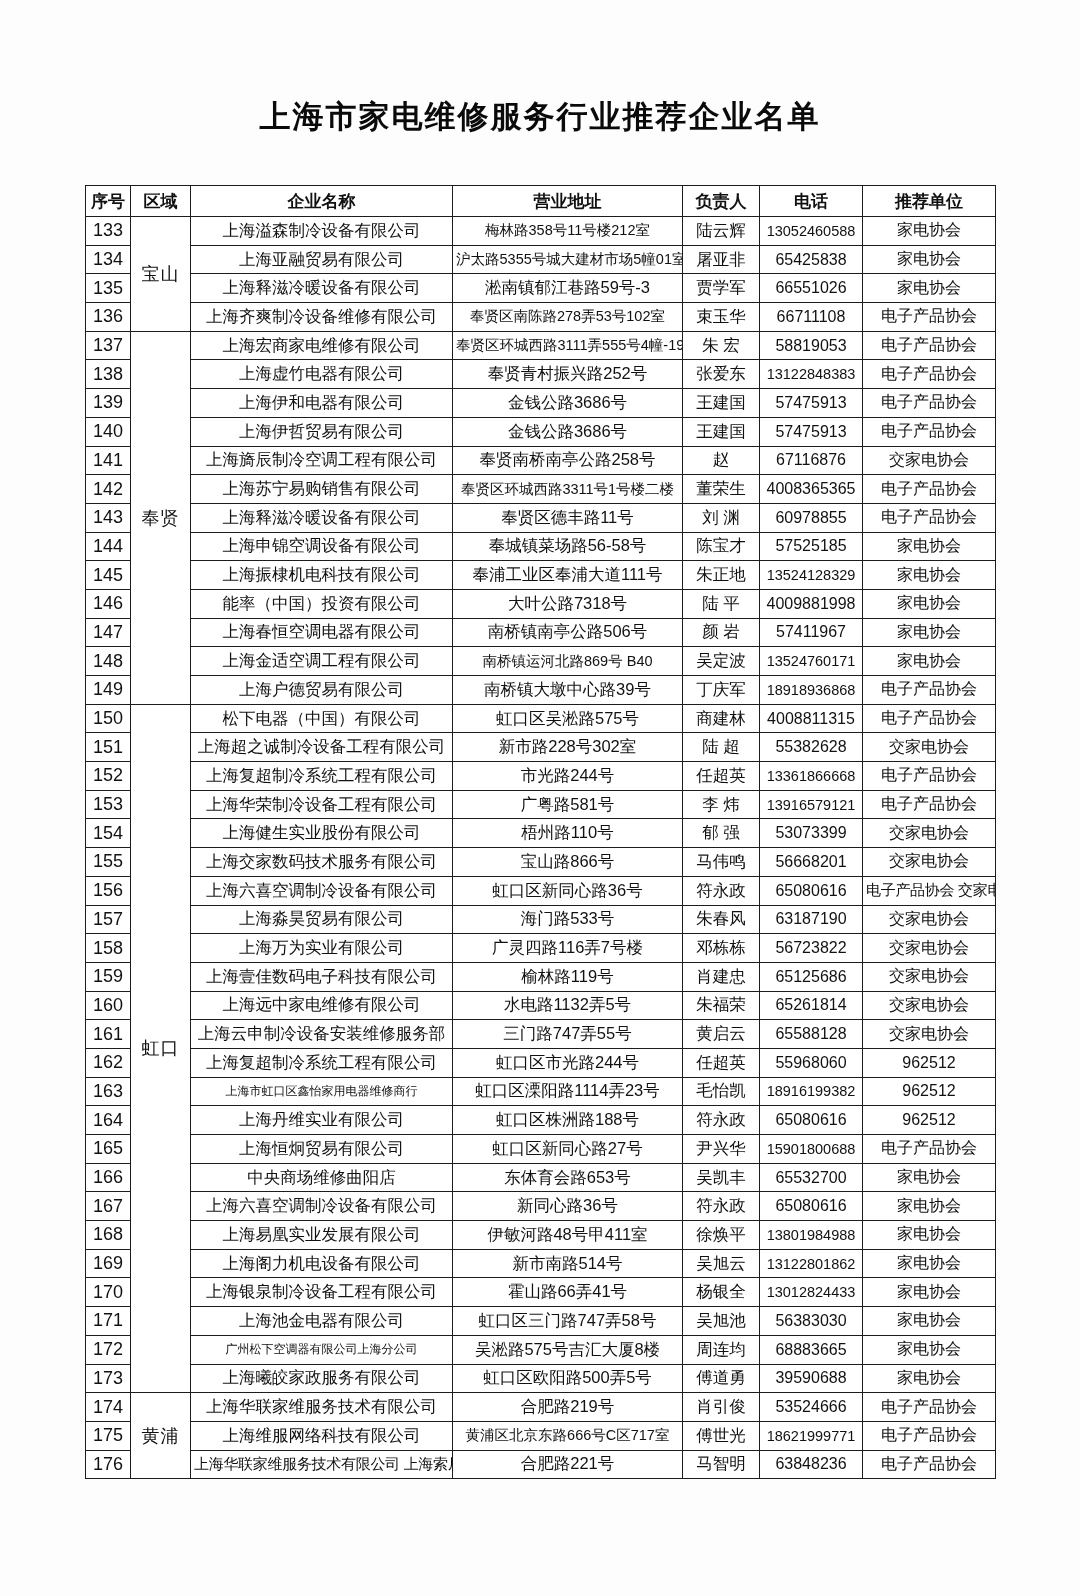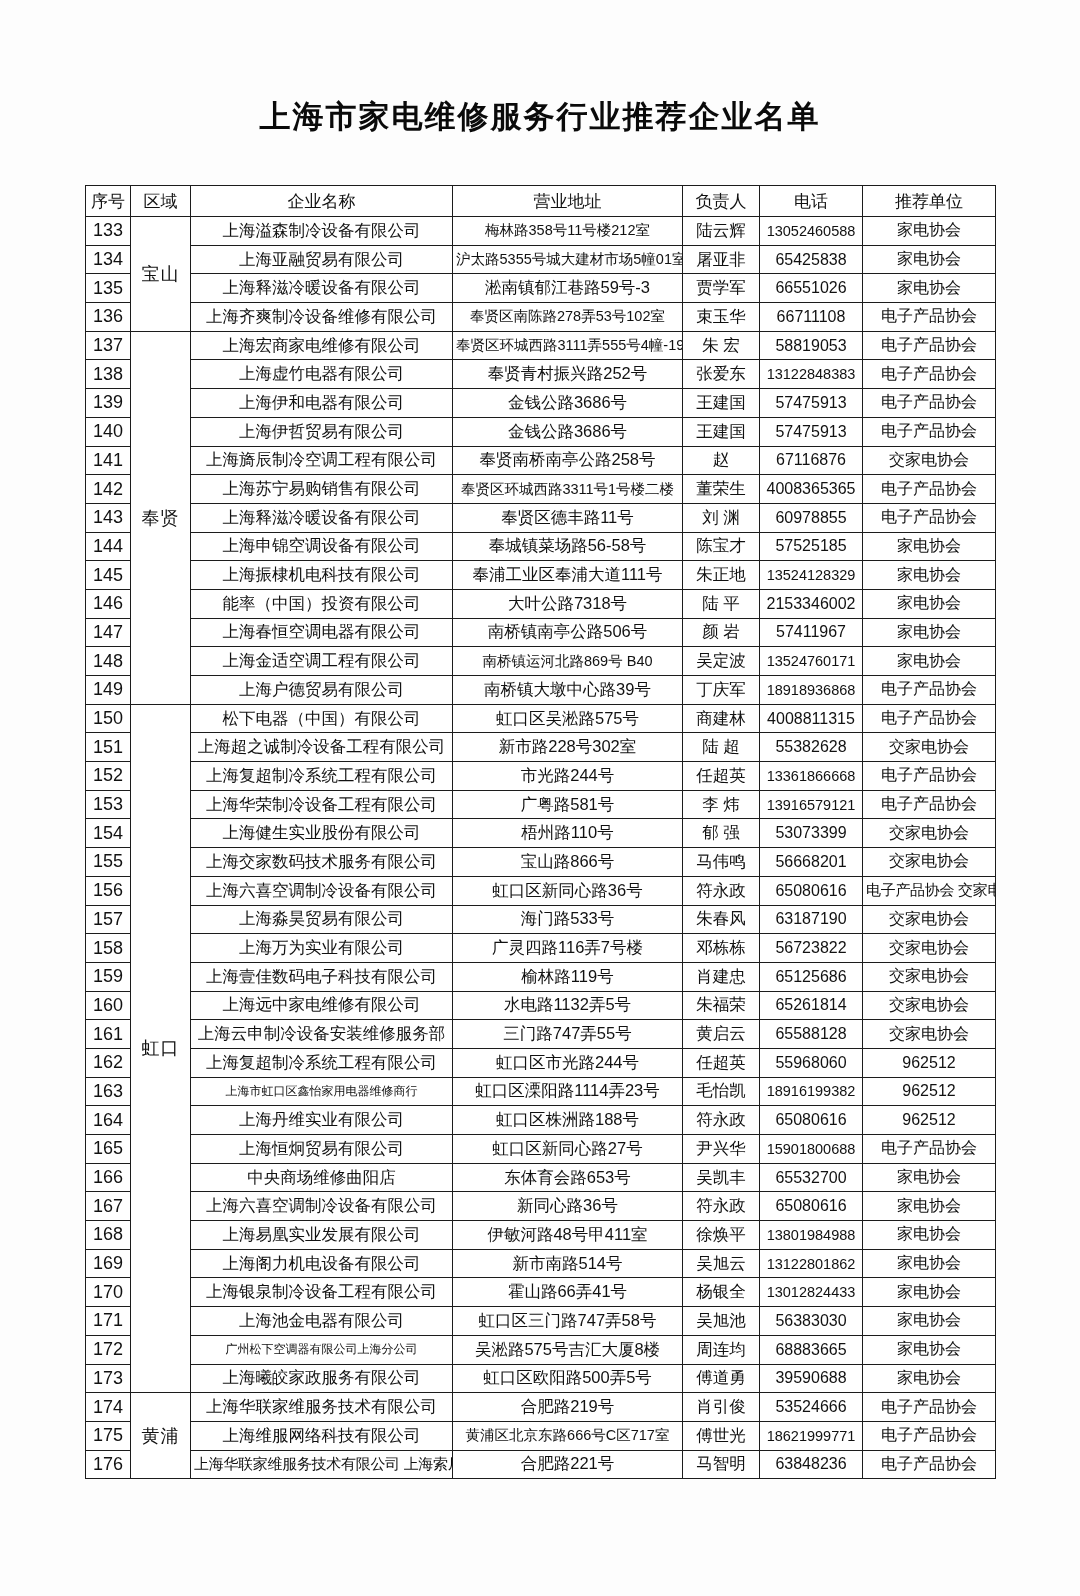--- a/index.html
+++ b/index.html
@@ -32,21 +32,21 @@
     border:1.6px solid #1c1c1c;
     padding:0 3px;
     text-align:center;
     vertical-align:middle;
     overflow:hidden;
     white-space:nowrap;
   }
   table.roster thead th{
     height:30px;
     font-size:17px;
-    font-weight:normal;
+    font-weight:bold;
   }
   table.roster tbody tr{height:28.7px;}
   td.c-no{font-size:18px;font-family:"Liberation Sans","DejaVu Sans",sans-serif;}
   td.c-region{font-size:18px;font-weight:normal;letter-spacing:1px;}
   td.c-company{font-size:16.5px;text-align:left;padding-left:8px;}
   td.c-address{font-size:16.5px;text-align:left;padding-left:6px;}
   td.c-person{font-size:16.5px;}
   td.c-phone{font-size:16px;}
   td.c-recommender{font-size:16px;}
   td.condensed{font-size:12px;}
@@ -184,21 +184,21 @@
         <td class="c-address">奉浦工业区奉浦大道111号</td>
         <td class="c-person">朱正地</td>
         <td class="c-phone slim">13524128329</td>
         <td class="c-recommender">家电协会</td>
       </tr>
       <tr>
         <td class="c-no">146</td>
         <td class="c-company">能率（中国）投资有限公司</td>
         <td class="c-address">大叶公路7318号</td>
         <td class="c-person">陆 平</td>
-        <td class="c-phone">2153346002</td>
+        <td class="c-phone">4009881998</td>
         <td class="c-recommender">家电协会</td>
       </tr>
       <tr>
         <td class="c-no">147</td>
         <td class="c-company">上海春恒空调电器有限公司</td>
         <td class="c-address">南桥镇南亭公路506号</td>
         <td class="c-person">颜 岩</td>
         <td class="c-phone">57411967</td>
         <td class="c-recommender">家电协会</td>
       </tr>

